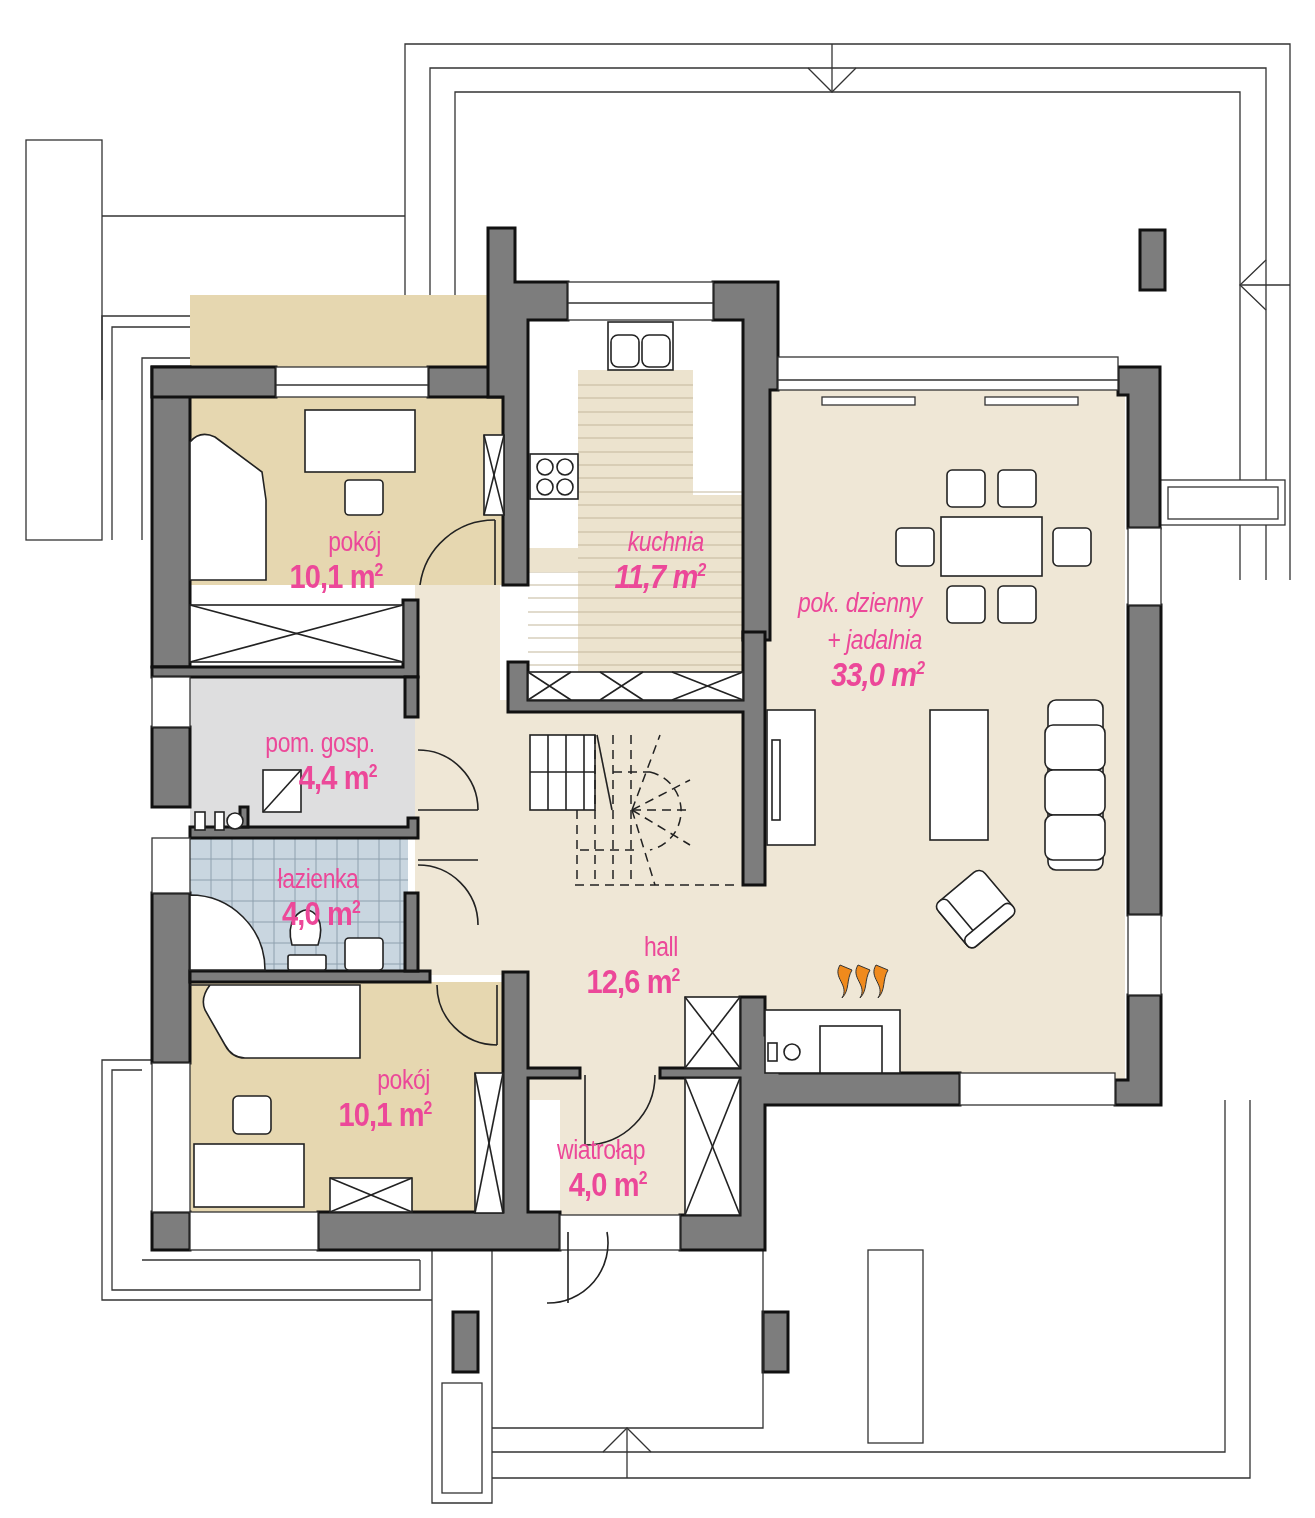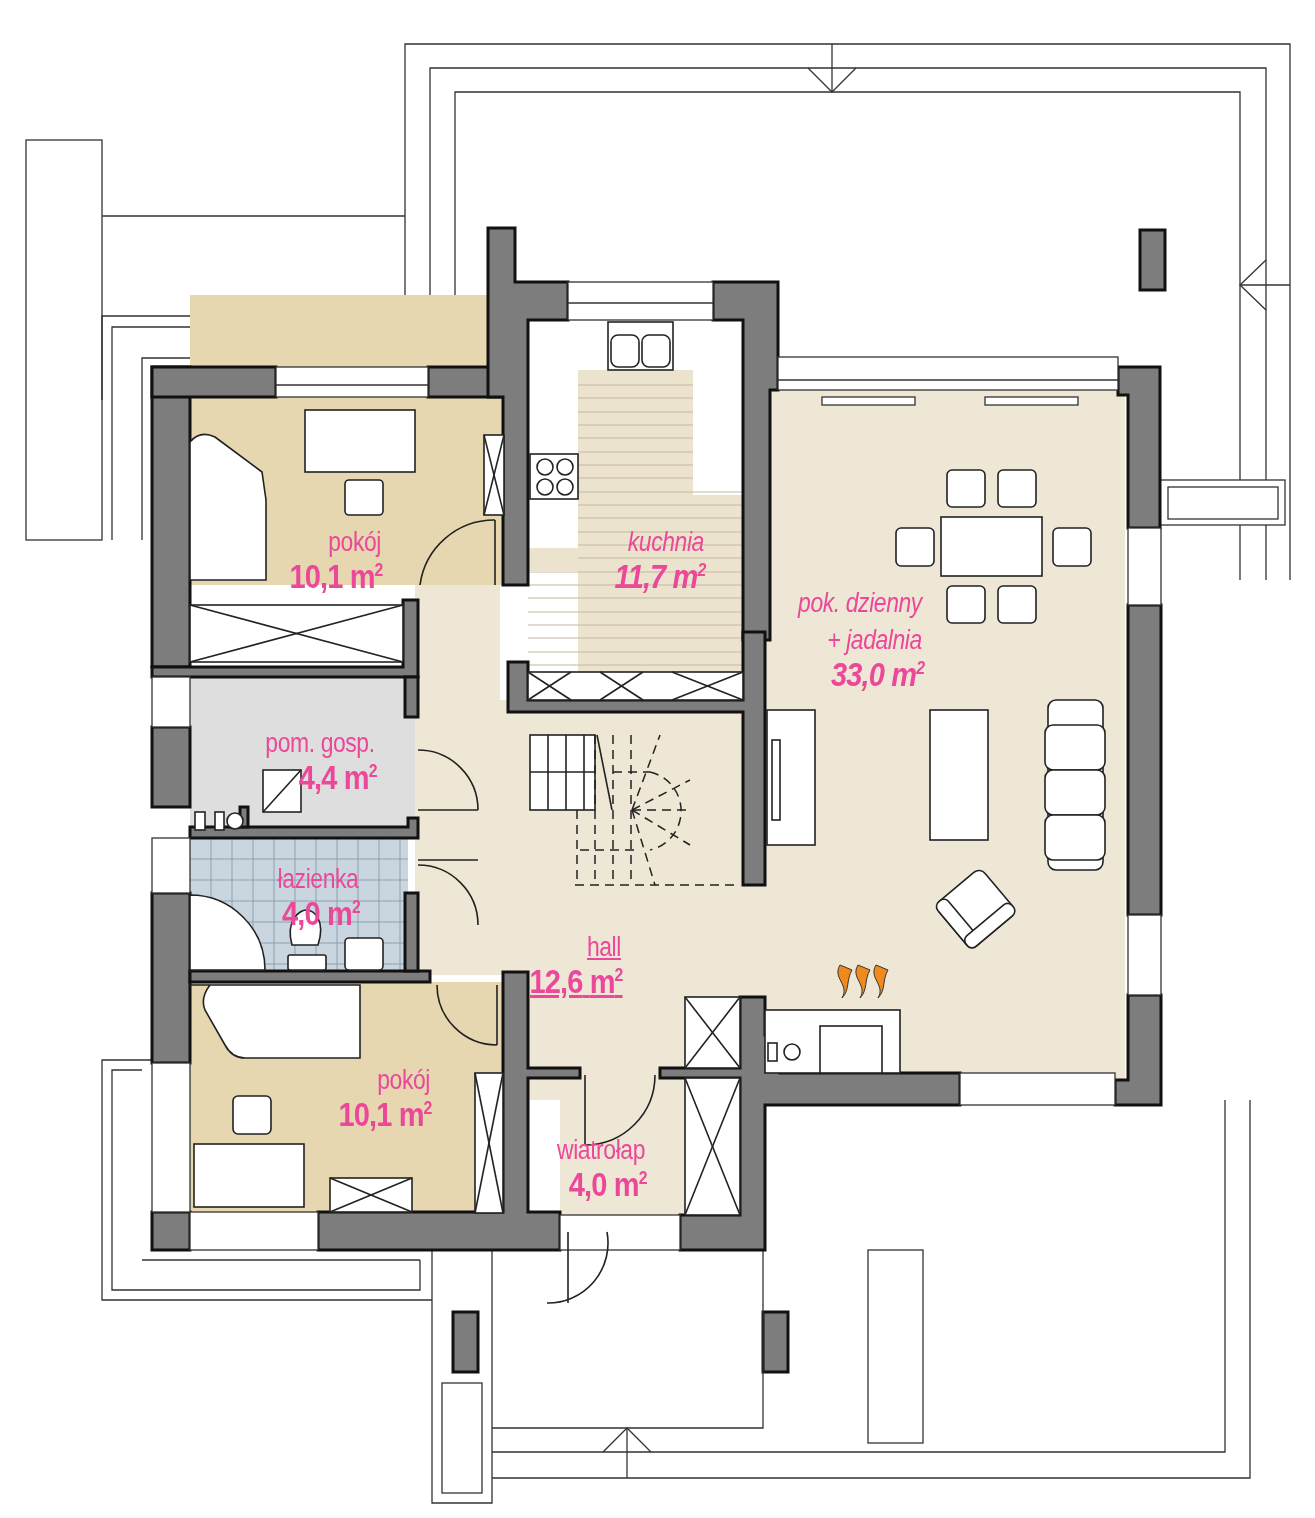--- a/index.html
+++ b/index.html
@@ -322,21 +322,21 @@
 <div class="label" style="left:320px; top:697px;margin-top:31px;">
   <span class="name">pom. gosp.</span>
   <span class="area"><span>4,4</span> <span>m</span><sup>2</sup></span>
 </div>
 
 <div class="label" style="left:318px; top:864px;">
   <span class="name">łazienka</span>
   <span class="area"><span>4,0</span> <span>m</span><sup>2</sup></span>
 </div>
 
-<div class="label" style="left:576px; top:932px;text-decoration:underline;">
+<div class="label" style="left:633px; top:932px;">
   <span class="name">hall</span>
   <span class="area"><span>12,6</span> <span>m</span><sup>2</sup></span>
 </div>
 
 <div class="label" style="left:385px; top:1065px;">
   <span class="name">pokój</span>
   <span class="area"><span>10,1</span> <span>m</span><sup>2</sup></span>
 </div>
 
 <div class="label" style="left:601px; top:1135px;">

